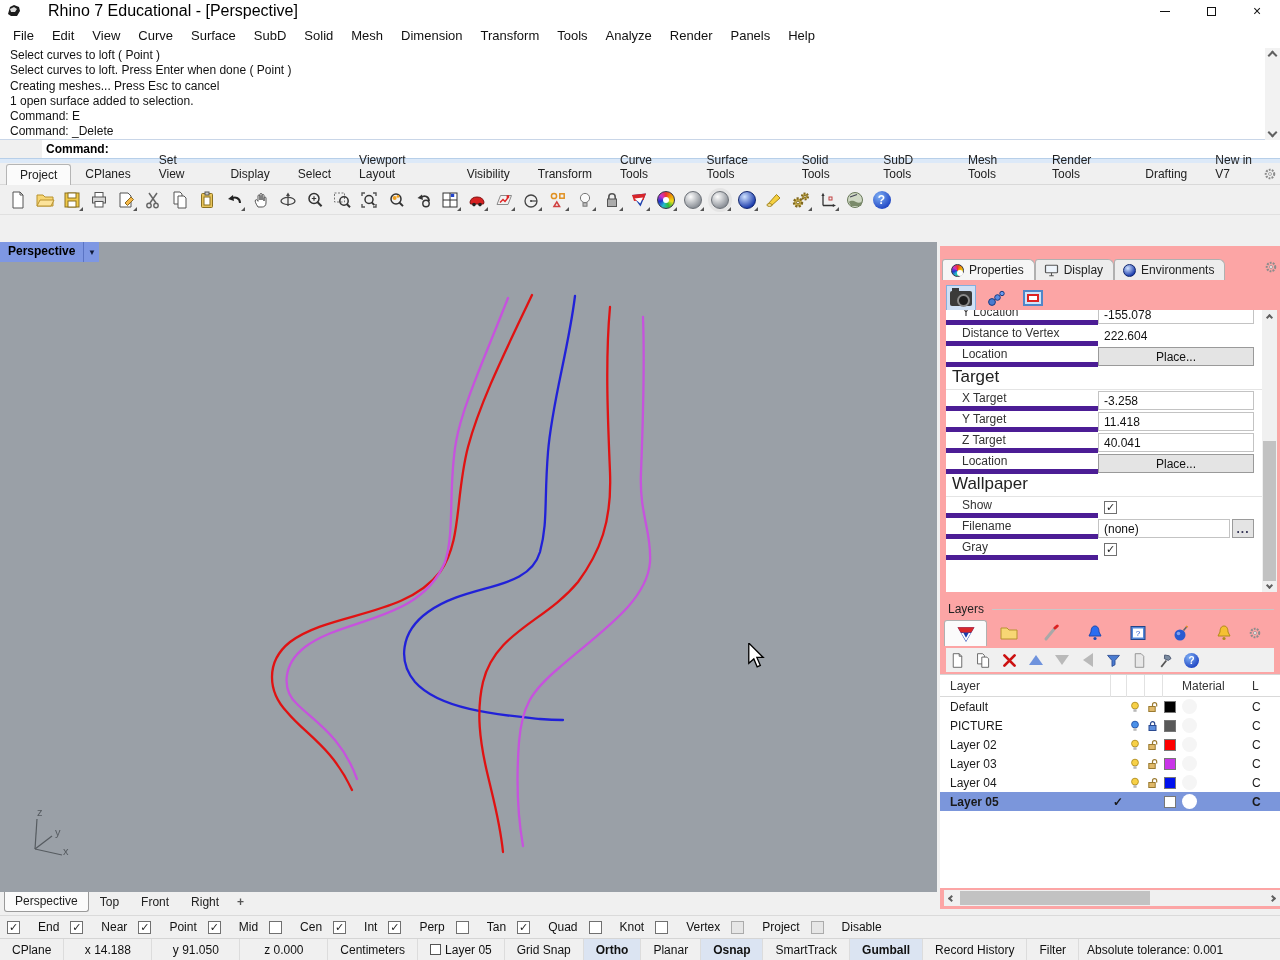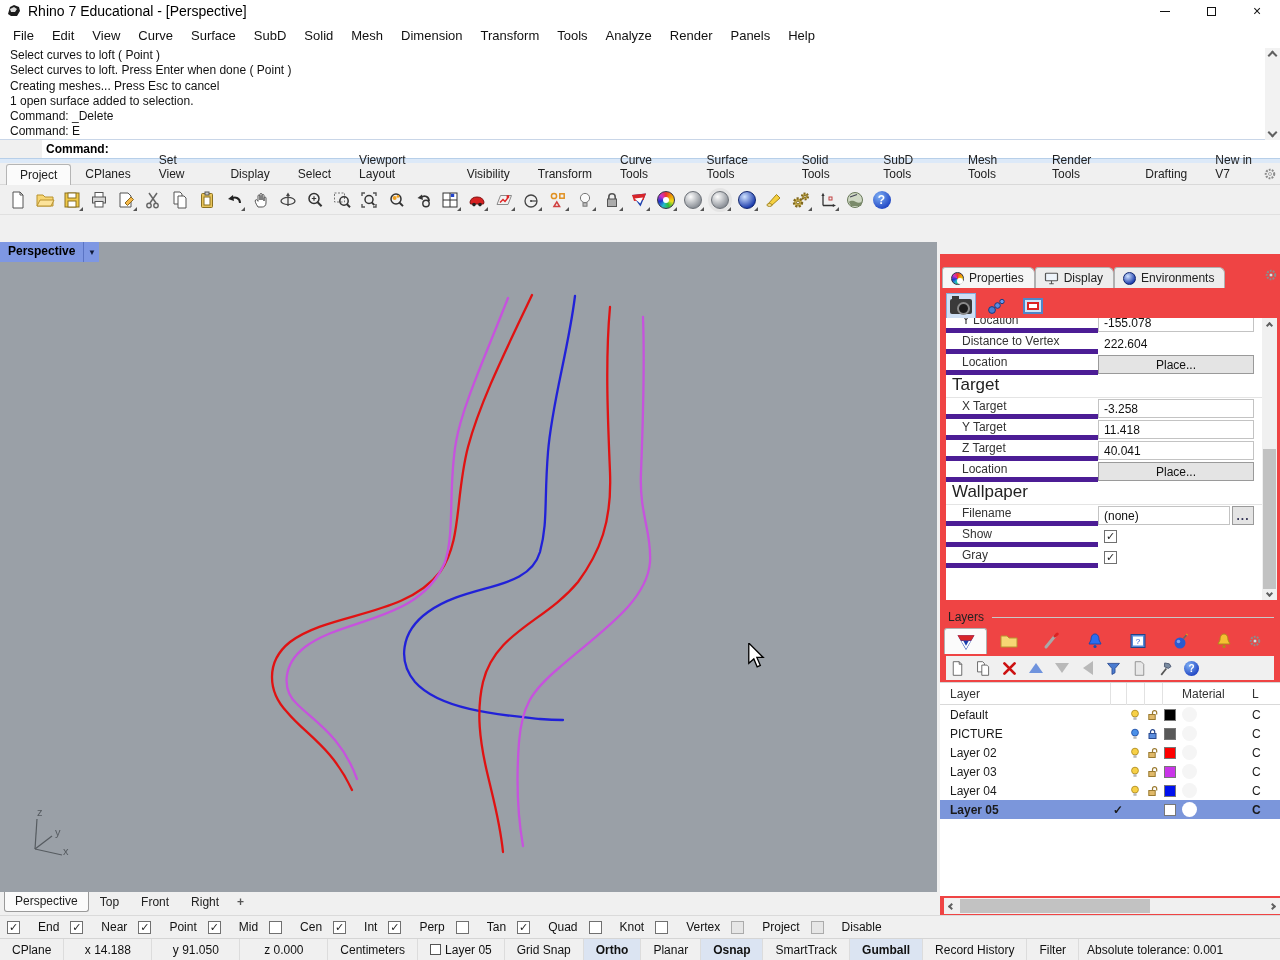--- a/index.html
+++ b/index.html
@@ -3,21 +3,21 @@
 <meta charset="utf-8">
 <style>
   * { box-sizing: border-box; margin: 0; padding: 0; }
   html,body { width:1280px; height:960px; overflow:hidden; }
   body { font-family:"Liberation Sans", sans-serif; font-size:12px; color:#1a1a1a; background:#f0f0f0; position:relative; }
   .abs { position:absolute; }
 
   
   .titlebar { left:0; top:0; width:1280px; height:22px; background:#fff; display:flex; align-items:center; }
   .appicon { width:16px; height:16px; margin:0 6px 0 6px; }
-  .title { font-size:14px; color:#000; }
+  .title { font-size:16px; color:#000;margin-left:20px; }
   .wincontrols { margin-left:auto; display:flex; height:22px; }
   .wbtn { width:46px; height:22px; display:flex; align-items:center; justify-content:center; color:#111; }
   .minbar { width:10px; height:1px; background:#111; display:block; }
   .maxbox { width:9px; height:9px; border:1px solid #111; display:block; }
   .closex { font-size:14px; line-height:1; }
 
   
   .menubar { left:0; top:22px; width:1280px; height:26px; background:#fff; display:flex; align-items:center; padding-left:4px; }
   .mitem { padding:0 9px; font-size:13px; color:#111; height:26px; display:flex; align-items:center; cursor:default; }
 
@@ -48,21 +48,21 @@
 
   
   .viewport { left:0; top:242px; width:937px; height:650px; background:#9aa0a7; overflow:hidden; }
   .vplabel { position:absolute; left:0; top:0; height:20px; display:flex; z-index:3; }
   .vplabel .vpname { background:#7e97e3; color:#000; font-weight:bold; font-size:12px; padding:2px 8px 0 8px; }
   .vplabel .vparrow { background:#7e97e3; border-left:1px solid #5b74c4; width:16px; display:flex; align-items:center; justify-content:center; font-size:8px; color:#101a3a; }
   .curves { position:absolute; left:0; top:0; }
   .cursor { position:absolute; left:747px; top:401px; z-index:4; }
 
   
-  .panel { left:940px; top:254px; width:340px; height:663px; background:#ef4444; }
+  .panel { left:940px; top:246px; width:340px; height:663px; background:#fca5a5; }
   .ptabs { position:absolute; left:2px; top:10px; height:24px; display:flex; align-items:flex-end; }
   .ptab { display:flex; align-items:center; gap:5px; padding:3px 10px 3px 8px; font-size:12px; color:#222; border:1px solid #b0b0b0; border-bottom:none; border-radius:3px 6px 0 0; background:#ededed; }
   .ptab.active { background:#f6f6f6; }
   .panel-gear { position:absolute; right:2px; top:14px; }
   .subtools { position:absolute; left:6px; top:38px; height:28px; display:flex; gap:6px; align-items:center; }
   .stool { width:30px; height:26px; display:flex; align-items:center; justify-content:center; border:1px solid transparent; }
   .stool.sel { background:#cfe0f5; border-color:#84aede; }
   .camera { position:relative; width:22px; height:15px; background:#3a3a3a; border-radius:2px; }
   .camera::before { content:""; position:absolute; left:7px; top:3px; width:9px; height:9px; border-radius:50%; background:#1d1d1d; border:2px solid #8a8a8a; }
   .camera::after { content:""; position:absolute; left:2px; top:-3px; width:7px; height:4px; background:#3a3a3a; }
@@ -192,22 +192,22 @@
 <div class="abs cmdhist">
 
   <div class="histscroll">
     <span class="chev up"></span>
     <span class="chev down"></span>
   </div>
 <div class="hline">Select curves to loft ( Point )</div>
     <div class="hline">Select curves to loft. Press Enter when done ( Point )</div>
     <div class="hline">Creating meshes... Press Esc to cancel</div>
     <div class="hline">1 open surface added to selection.</div>
+    <div class="hline">Command: E</div>
     <div class="hline">Command: _Delete</div>
-    <div class="hline">Command: E</div>
   </div>
 <div class="abs cmdprompt">
   <b>Command:</b>
 </div>
 <div class="abs accentstrip"></div>
 
 <div class="abs tabstrip">
 
 <div class="ttab active">Project</div>
     <div class="ttab">CPlanes</div>
@@ -550,31 +550,31 @@
         </div>
     </div>
     <div class="prow">
       <div class="plabel">Location</div>
       <div class="pvalwrap">
           <div class="pbtn">Place...</div>
         </div>
     </div>
     <div class="psection">Wallpaper</div>
     <div class="prow">
+      <div class="plabel">Show</div>
+      <div class="pvalwrap">
+          <span class="cbx on"></span>
+        </div>
+    </div>
+    <div class="prow">
       <div class="plabel">Filename</div>
       <div class="pvalwrap">
         <div class="pval short">(none)</div>
         <div class="pdots">...</div>
       </div>
-    </div>
-    <div class="prow">
-      <div class="plabel">Show</div>
-      <div class="pvalwrap">
-          <span class="cbx on"></span>
-        </div>
     </div>
     <div class="prow">
       <div class="plabel">Gray</div>
       <div class="pvalwrap">
           <span class="cbx on"></span>
         </div>
     </div>
   </div>
 
   <div class="vscroll">

